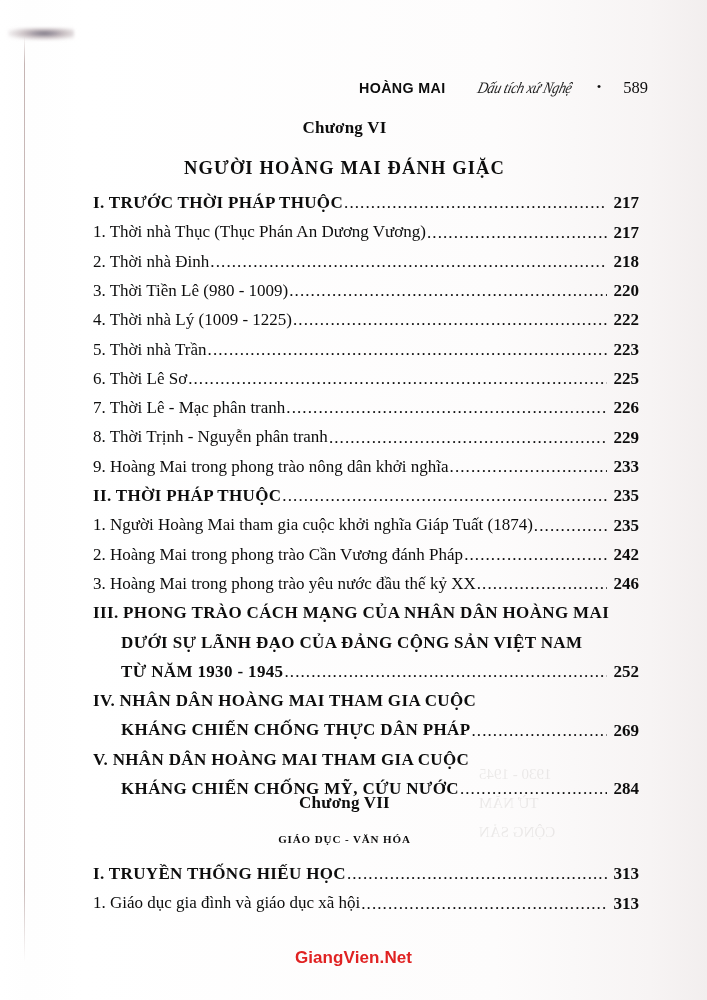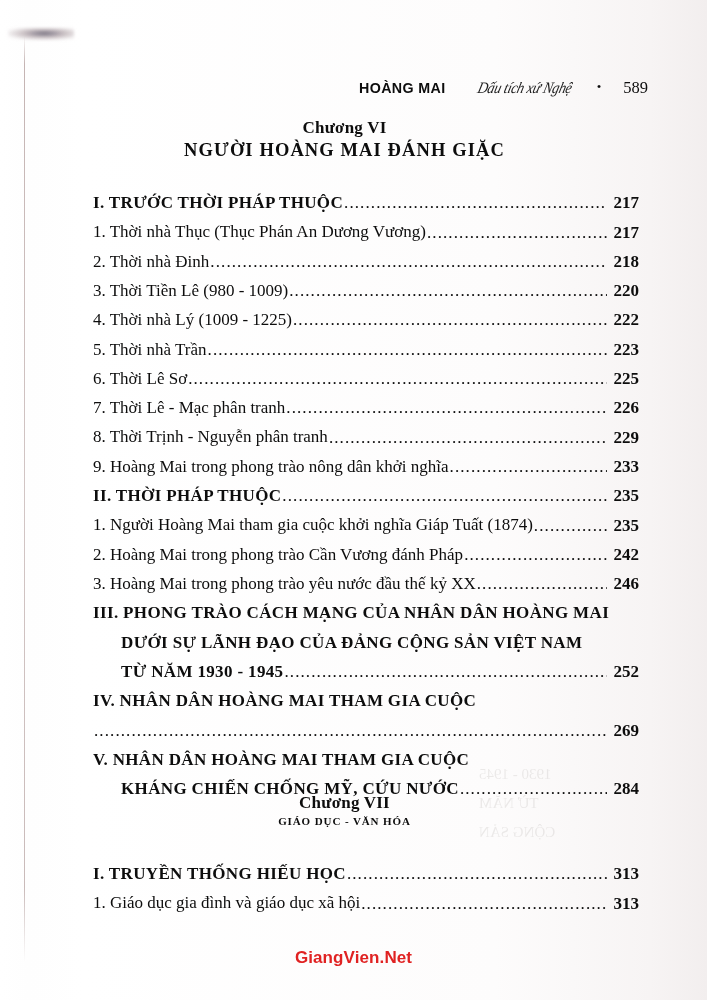--- a/index.html
+++ b/index.html
@@ -129,21 +129,21 @@
     font-family: "Liberation Serif", serif;
     font-weight: 700;
     font-size: 17px;
     letter-spacing: .2px;
   }
   .chapter-title {
     font-family: "Liberation Serif", serif;
     font-weight: 700;
     font-size: 18.5px;
     letter-spacing: 1.1px;
-    margin-top: 2px;
+    margin-top: 20px;
   }
   .chapter-title.small { font-size: 11px; letter-spacing: .9px; }
 
   
   .toc {
     position: absolute;
     left: 93px;
     width: 546px;
   }
   .toc-row {
@@ -320,20 +320,21 @@
         <span class="toc-text">TỪ NĂM 1930 - 1945</span>
         <span class="leader"></span>
         <span class="toc-page">252</span>
       </div>
       <div class="toc-row lvl-roman noleader">
         <span class="toc-text">IV. NHÂN DÂN HOÀNG MAI THAM GIA CUỘC</span>
         <span class="leader"></span>
         <span class="toc-page"></span>
       </div>
       <div class="toc-row lvl-roman cont jit2">
+        <span class="toc-text">KHÁNG CHIẾN CHỐNG THỰC DÂN PHÁP</span>
         <span class="leader"></span>
         <span class="toc-page">269</span>
       </div>
       <div class="toc-row lvl-roman noleader jit1">
         <span class="toc-text">V. NHÂN DÂN HOÀNG MAI THAM GIA CUỘC</span>
         <span class="leader"></span>
         <span class="toc-page"></span>
       </div>
       <div class="toc-row lvl-roman cont">
         <span class="toc-text">KHÁNG CHIẾN CHỐNG MỸ, CỨU NƯỚC</span>

